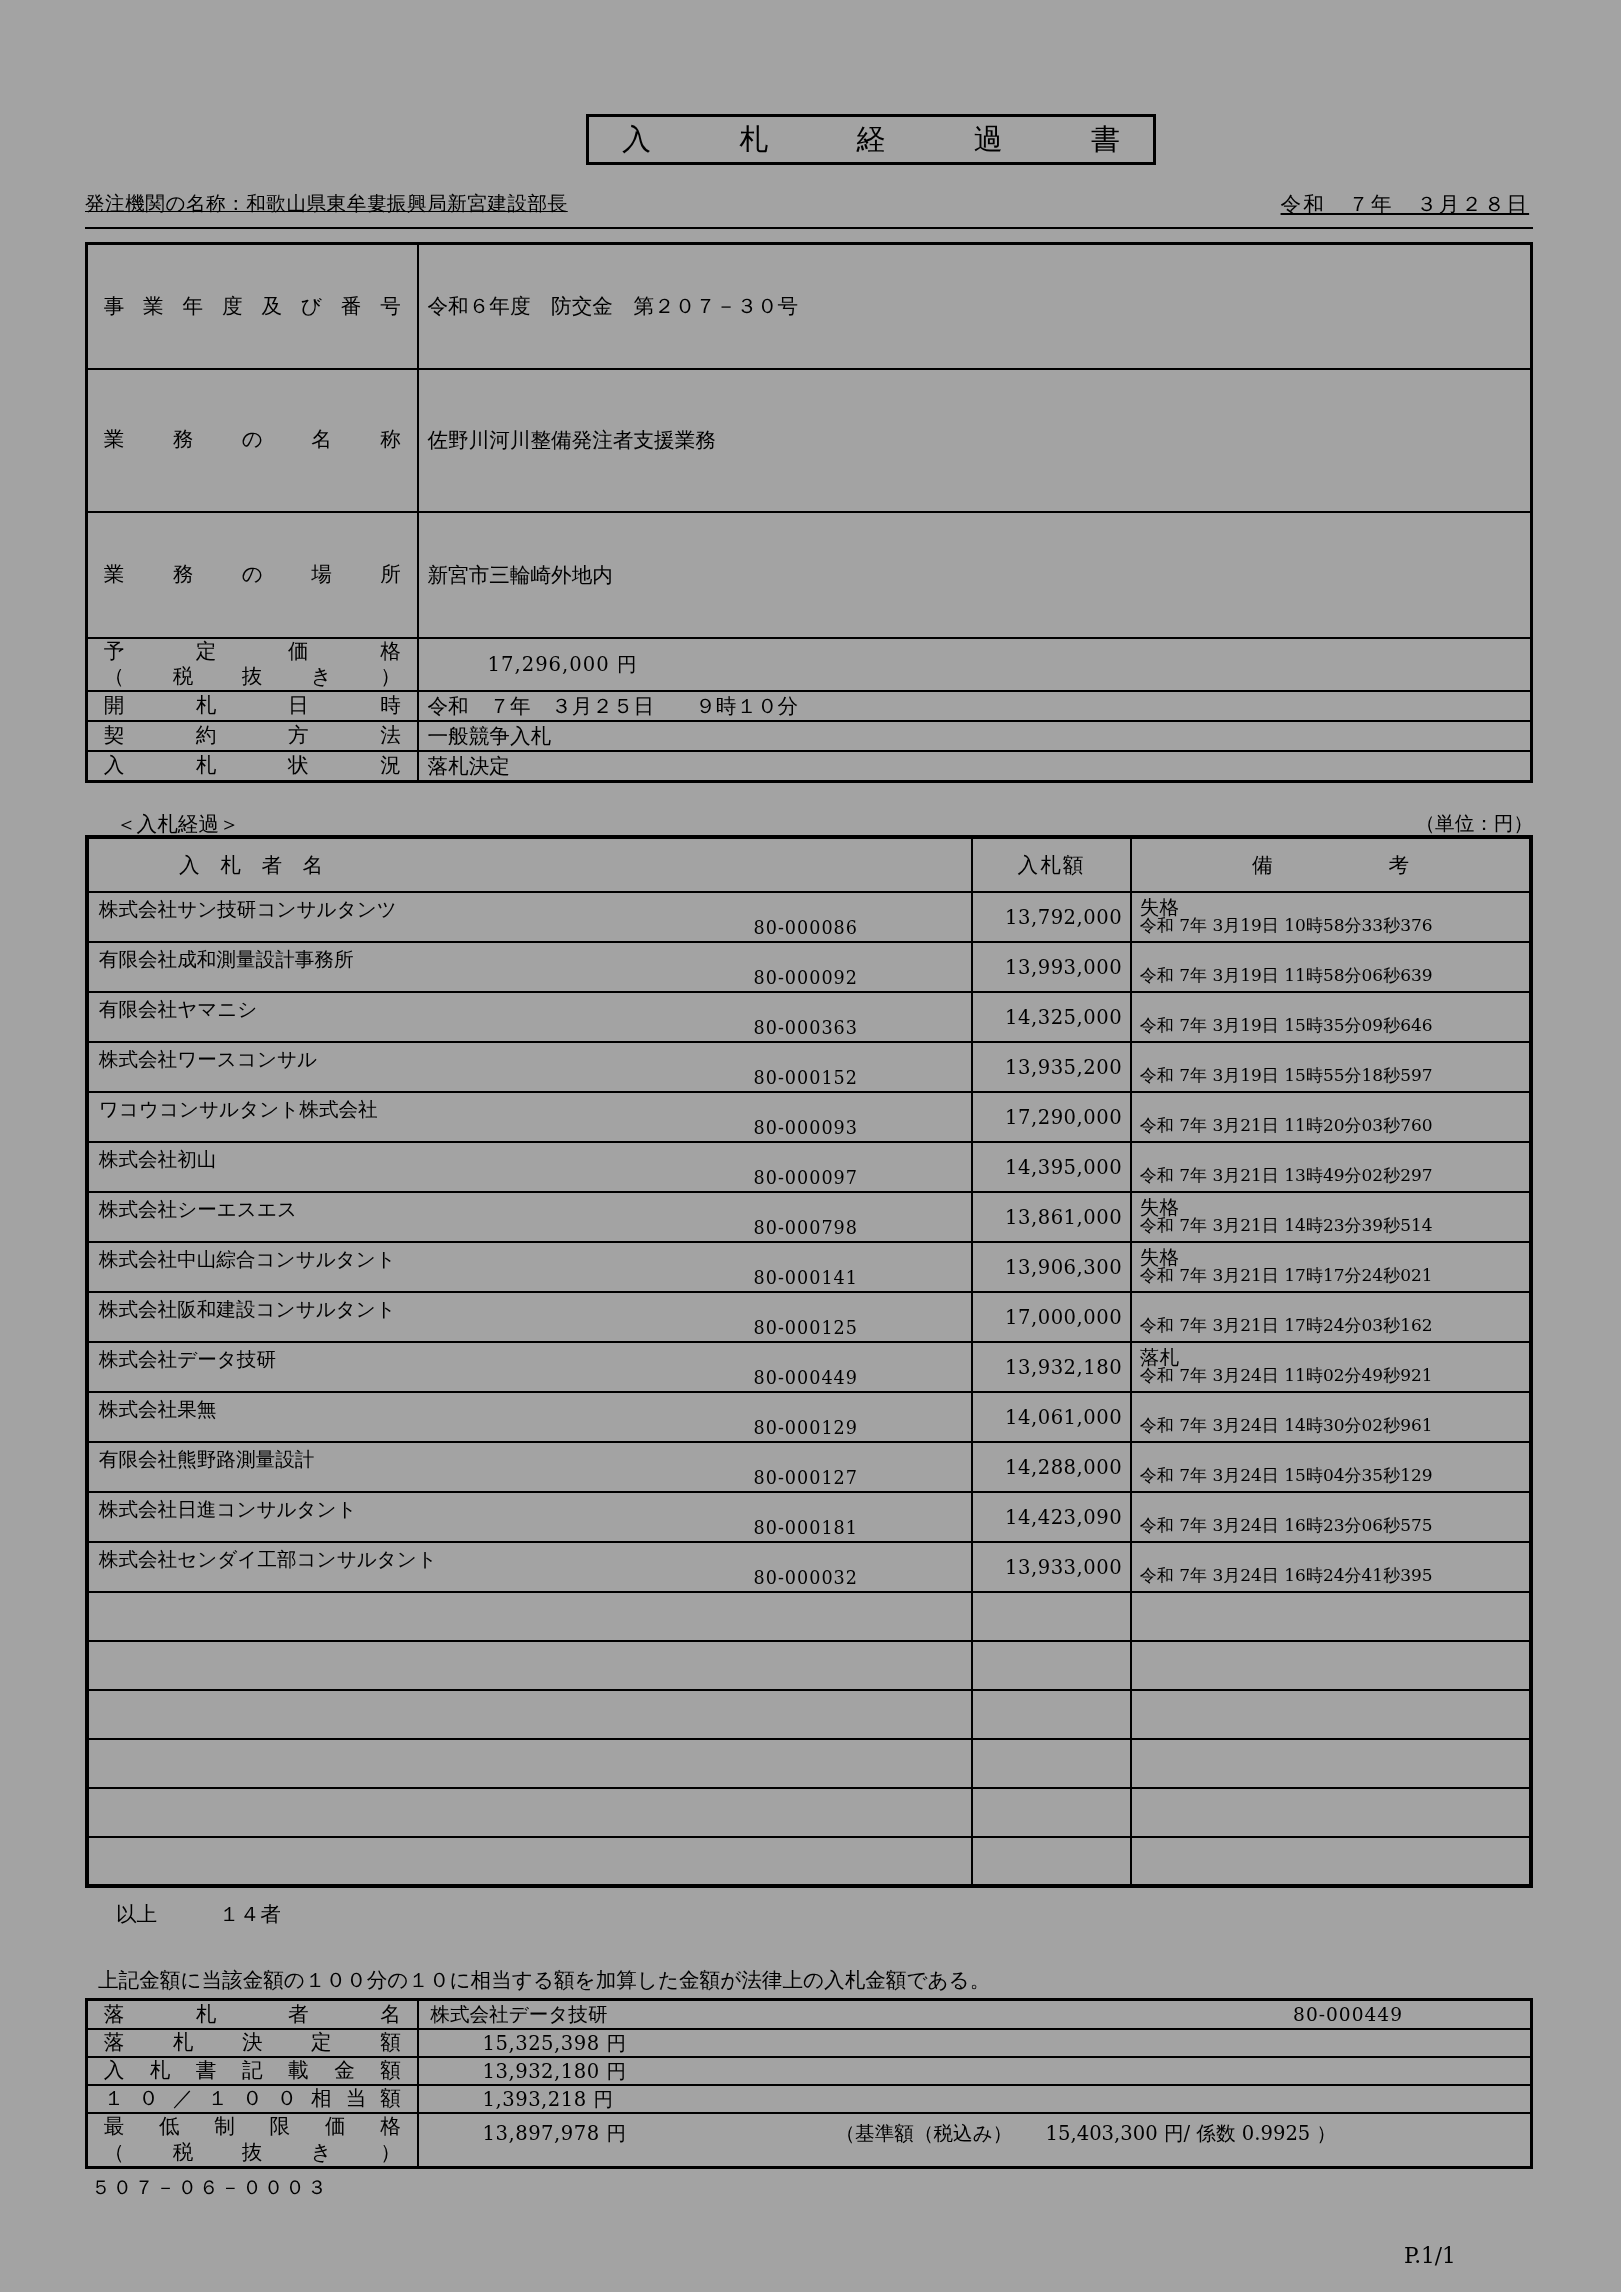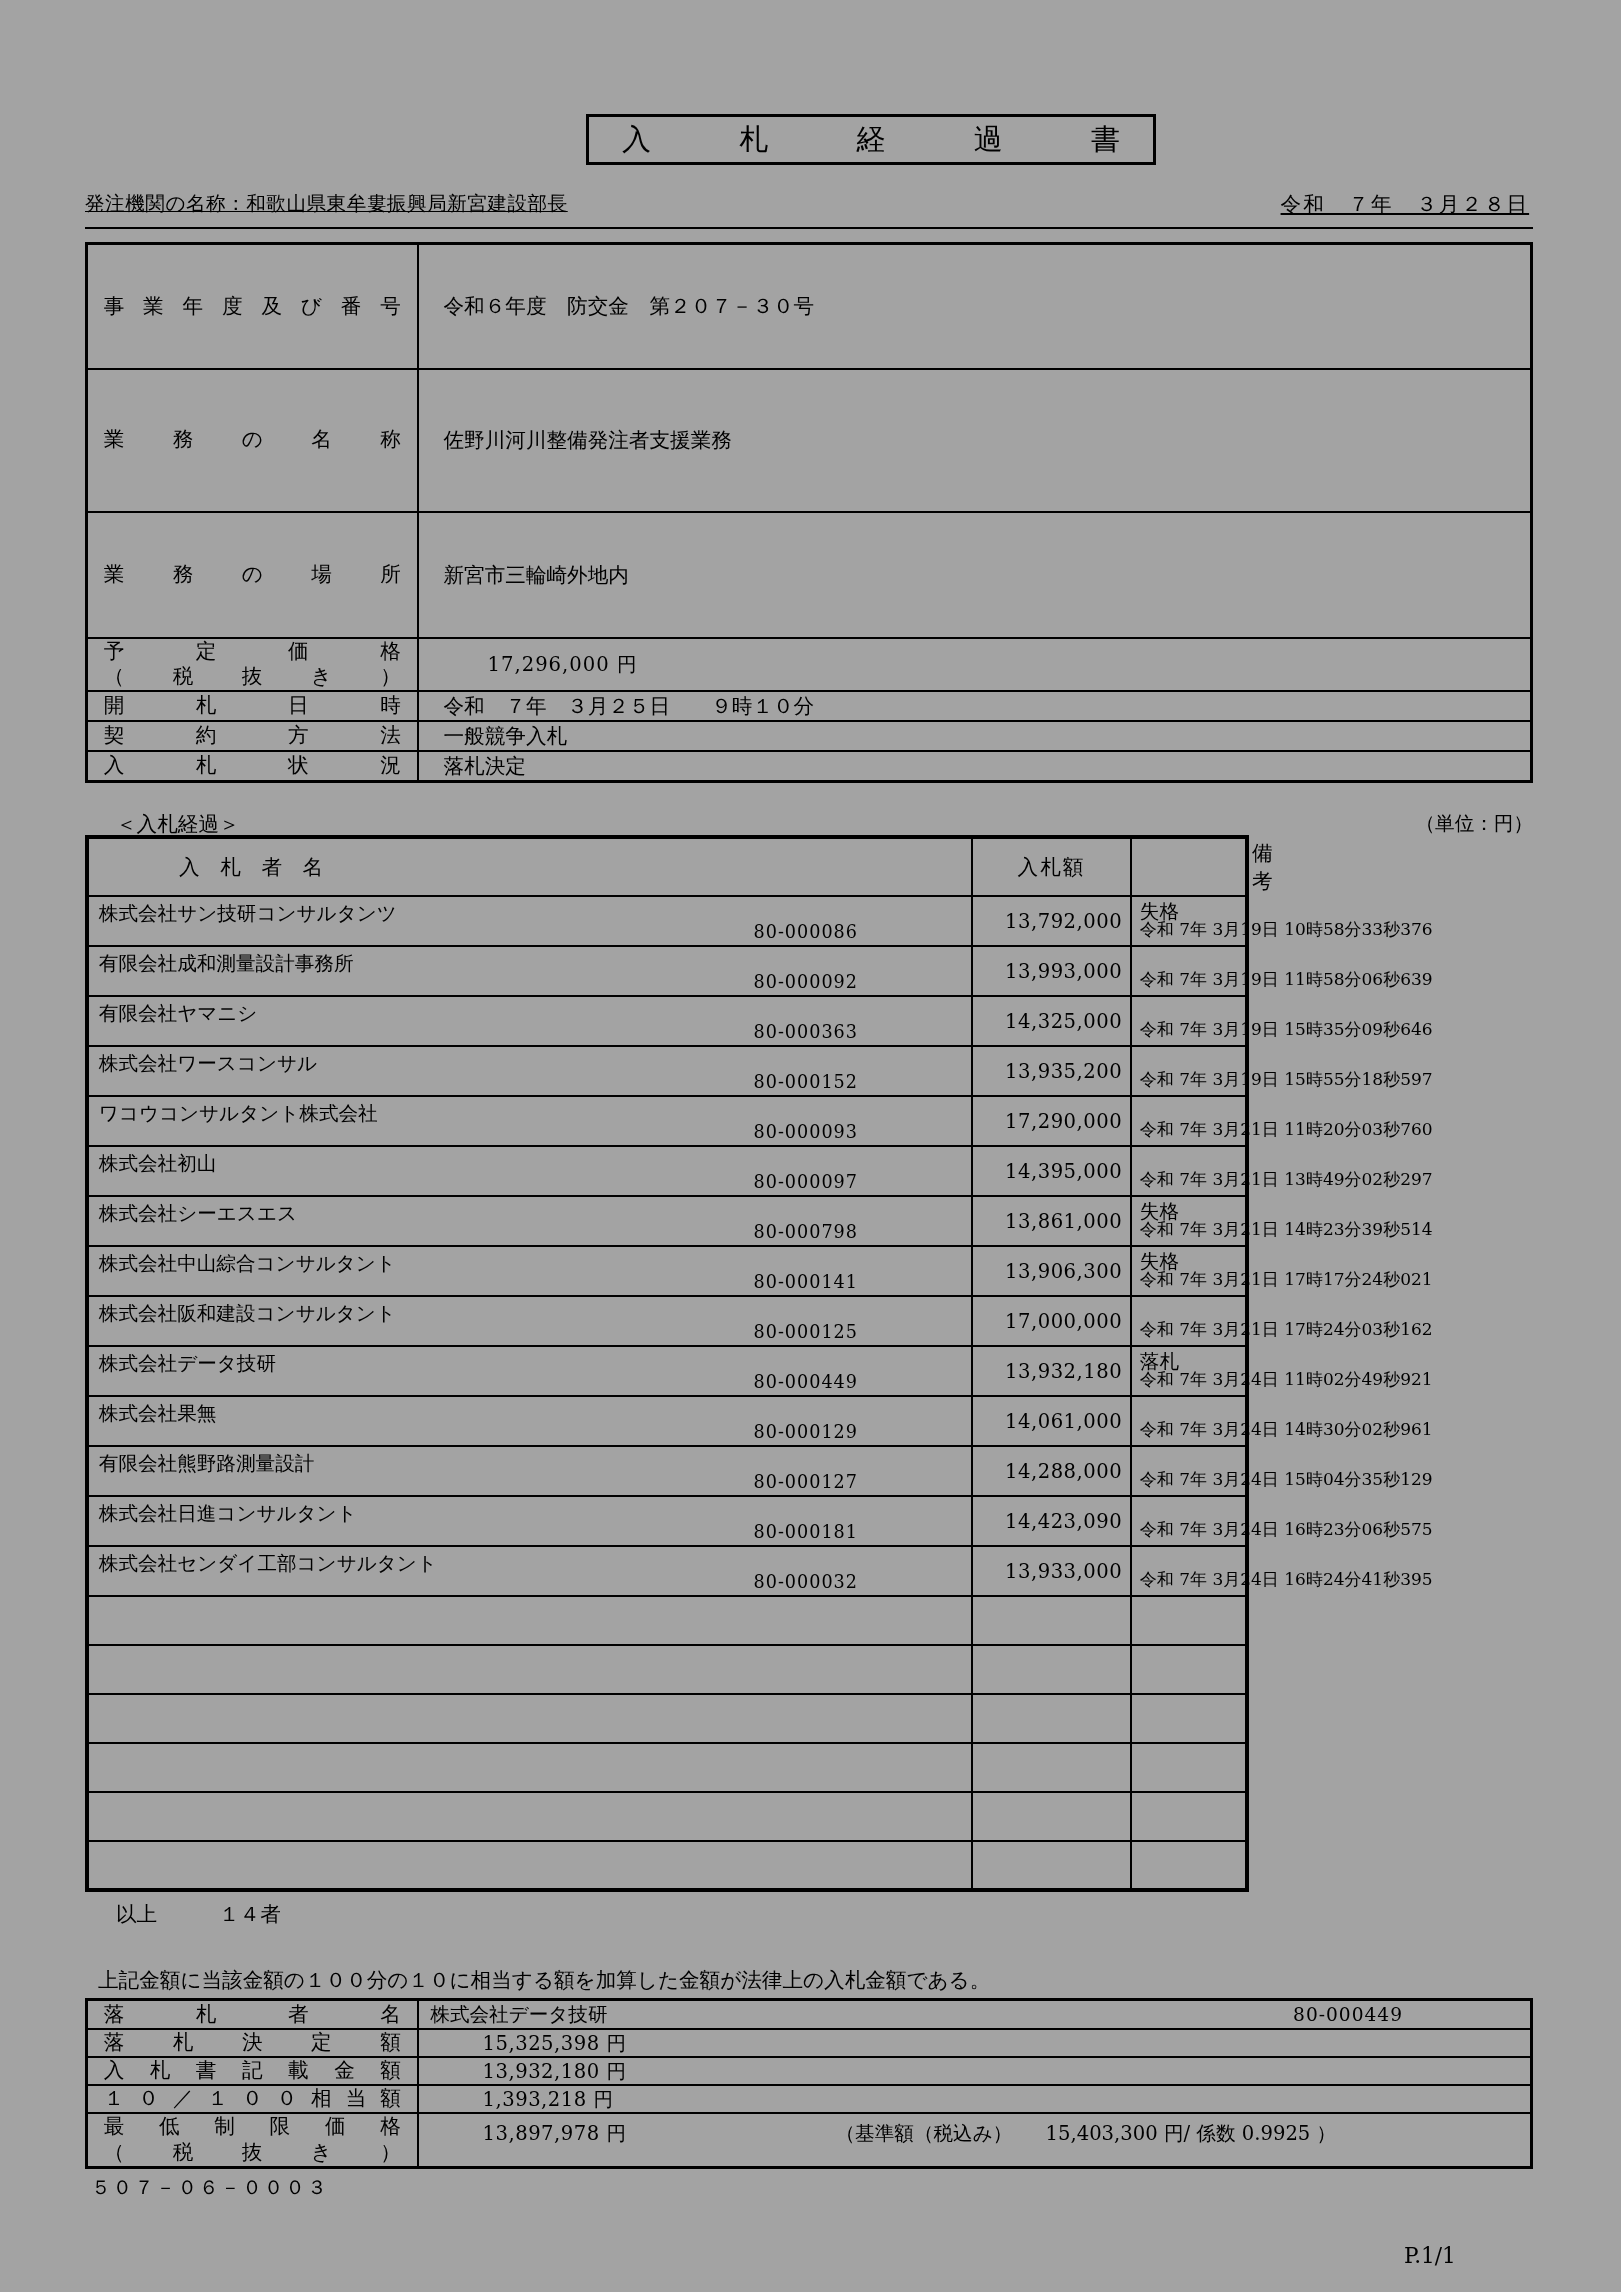--- a/index.html
+++ b/index.html
@@ -40,27 +40,27 @@
   .info-table col.c-label { width:331px; }
   .info-table tr:nth-child(1) { height:125px; }
   .info-table tr:nth-child(2) { height:143px; }
   .info-table tr:nth-child(3) { height:126px; }
   .info-table tr:nth-child(4) { height:53px; }
   .info-table tr:nth-child(5) { height:28px; }
   .info-table tr:nth-child(6) { height:27.4px; }
   .info-table tr:nth-child(7) { height:28px; }
   .label-cell { padding:0 15.7px; vertical-align:middle; font-size:20.6px; }
   .lline { text-align:justify; text-align-last:justify; line-height:25.5px; }
-  .value-cell { padding-left:25px; vertical-align:middle; font-size:20.6px; }
+  .value-cell { padding-left:9px; vertical-align:middle; font-size:20.6px; }
   .value-cell.num-val { padding-left:69px; font-family:"DejaVu Serif","Liberation Serif",serif; font-size:19.6px; letter-spacing:1px; }
 
   
   .bid-heading { position:absolute; left:116px; top:810px; font-size:20.6px; }
   .unit-note  { position:absolute; right:88px; top:810px; font-size:19.6px; }
-  .bid-table { position:absolute; left:85px; top:835px; width:1164px; border:4.9px solid #000;padding-left:40px; }
+  .bid-table { position:absolute; left:85px; top:835px; width:1448px; border:4.9px solid #000;padding-left:40px; }
   .bid-table col.c-name { width:885px; }
   .bid-table col.c-amount { width:159px; }
   .bid-table thead tr { height:55px; }
   .bid-table tbody tr { height:50px; }
   .bid-table tbody tr.empty { height:49px; }
   .h-name { text-align:left; padding-left:90px; font-size:20.6px; vertical-align:middle; }
   .h-amount { text-align:center; font-size:20.6px; vertical-align:middle; letter-spacing:2px; }
   .h-remark { font-size:20.6px; vertical-align:middle; text-align:justify; text-align-last:justify; padding:0 120px; }
   .name-cell { position:relative; }
   .company { position:absolute; top:2.9px; left:9.8px; font-size:19.6px; white-space:nowrap; }

